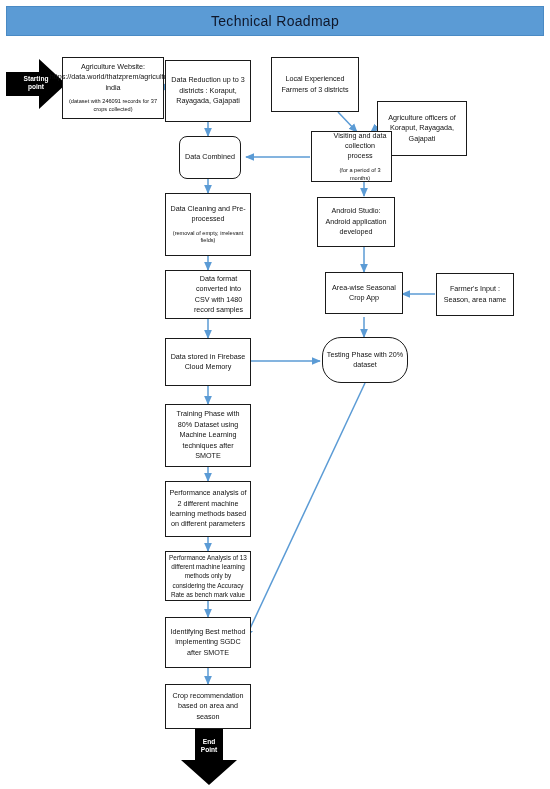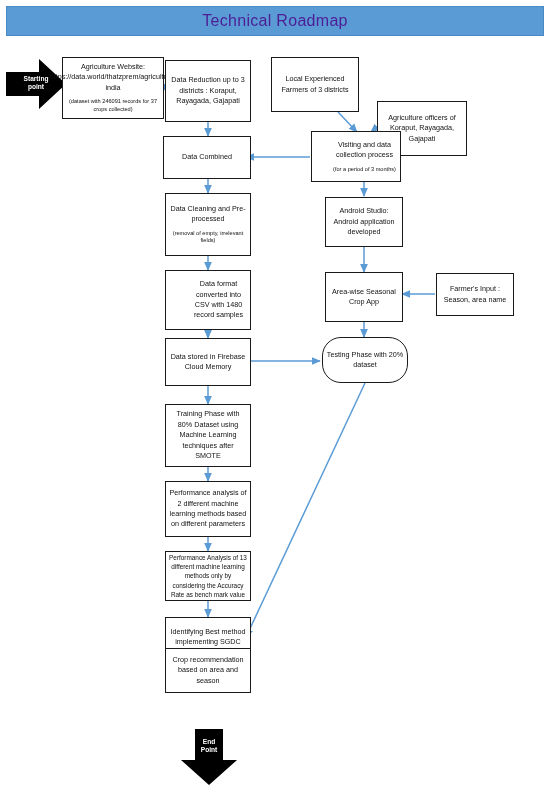--- a/index.html
+++ b/index.html
@@ -26,22 +26,22 @@
     width: 538px;
     height: 30px;
     background: #5b9bd5;
     border: 1px solid #4a8ac4;
     box-sizing: border-box;
     display: flex;
     align-items: center;
     justify-content: center;
   }
   .title-banner .title-text {
-    color: #4c1d95;
-    font-size: 16px;
+    color: #0f172a;
+    font-size: 14px;
     letter-spacing: 0.3px;
     font-weight: 400;
   }
 
   
   .node {
     position: absolute;
     box-sizing: border-box;
     background: #ffffff;
     border: 1.6px solid #1a1a1a;
@@ -195,43 +195,43 @@
   </div>
 
   <div class="node" style="left:271px; top:57px; width:88px; height:55px;">
     <div class="main">Local Experienced Farmers of 3 districts</div>
   </div>
 
   <div class="node" style="left:377px; top:57px; width:90px; height:55px;margin-top:44px;">
     <div class="main">Agriculture officers of Koraput, Rayagada, Gajapati</div>
   </div>
 
-  <div class="node" style="left:311px; top:131px; width:90px; height:51px;padding-left:20px;">
+  <div class="node" style="left:311px; top:131px; width:81px; height:51px;padding-left:20px;">
     <div class="main">Visiting and data collection process</div>
     <div class="sub">(for a period of 3 months)</div>
   </div>
 
-  <div class="node" style="left:163px; top:136px; width:88px; height:43px;">
+  <div class="node" style="left:179px; top:136px; width:62px; height:43px;border-radius:8px;">
     <div class="main">Data Combined</div>
   </div>
 
   <div class="node" style="left:165px; top:193px; width:86px; height:63px;justify-content:center;">
     <div class="main">Data Cleaning and Pre-processed</div>
     <div class="sub">(removal of empty, irrelevant fields)</div>
   </div>
 
-  <div class="node" style="left:325px; top:197px; width:78px; height:50px;">
+  <div class="node" style="left:317px; top:197px; width:78px; height:50px;">
     <div class="main">Android Studio: Android application developed</div>
   </div>
 
-  <div class="node" style="left:165px; top:270px; width:86px; height:60px;padding-left:24px;">
+  <div class="node" style="left:165px; top:270px; width:86px; height:49px;padding-left:24px;">
     <div class="main">Data format converted into CSV with 1480 record samples</div>
   </div>
 
-  <div class="node" style="left:325px; top:272px; width:78px; height:50px;">
+  <div class="node" style="left:325px; top:272px; width:78px; height:42px;">
     <div class="main">Area-wise Seasonal Crop App</div>
   </div>
 
   <div class="node" style="left:436px; top:273px; width:78px; height:43px;">
     <div class="main">Farmer's Input : Season, area name</div>
   </div>
 
   <div class="node" style="left:165px; top:338px; width:86px; height:48px;">
     <div class="main">Data stored in Firebase Cloud Memory</div>
   </div>
@@ -249,17 +249,17 @@
   </div>
 
   <div class="node" style="left:165px; top:551px; width:86px; height:50px;">
     <div class="main small"><span>Performance Analysis of 13 different machine learning methods only by considering </span><span class="u">the Accuracy Rate as bench mark value</span></div>
   </div>
 
   <div class="node" style="left:165px; top:617px; width:86px; height:51px;">
     <div class="main">Identifying Best method implementing SGDC after SMOTE</div>
   </div>
 
-  <div class="node" style="left:165px; top:648px; width:86px; height:45px;">
+  <div class="node" style="left:165px; top:684px; width:86px; height:45px;">
     <div class="main">Crop recommendation based on area and season</div>
   </div>
 
 </div>
 
 </body></html>

